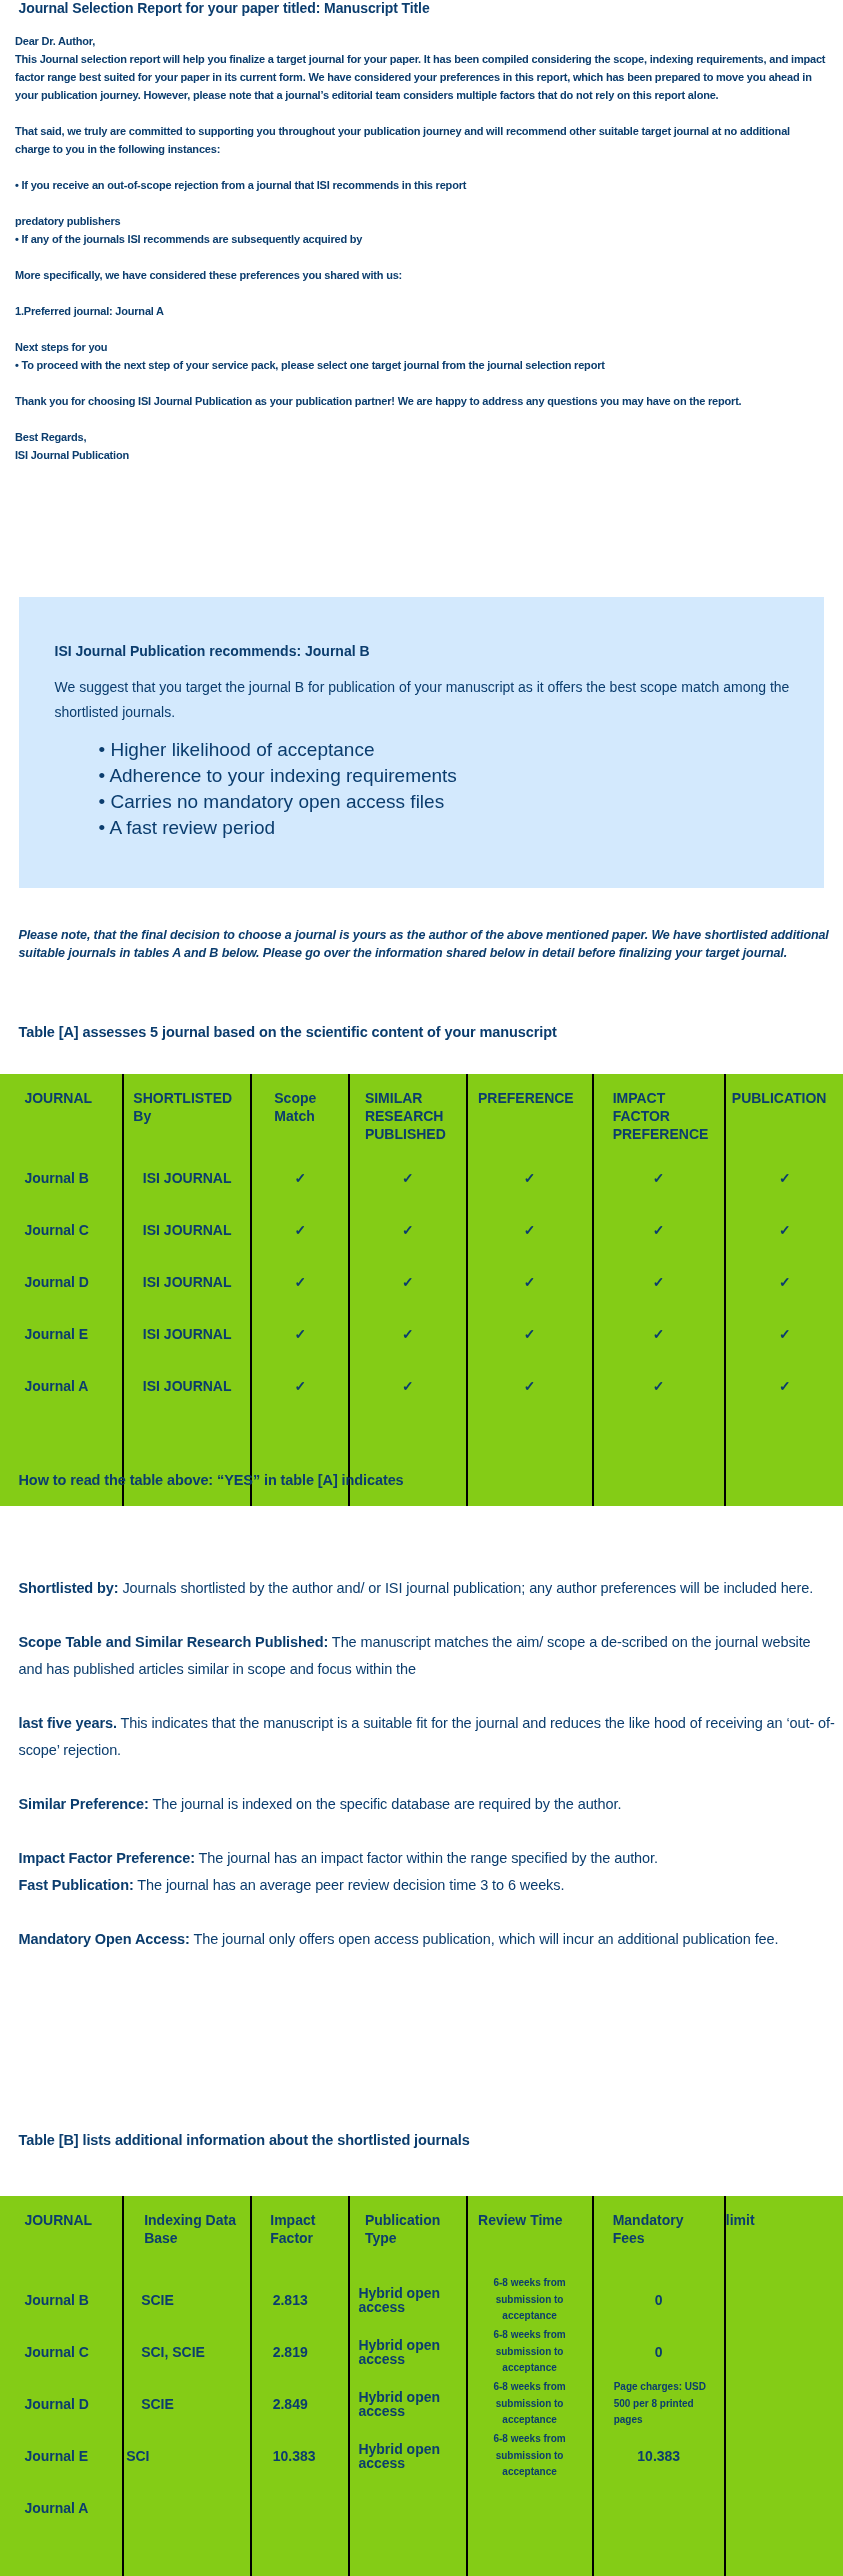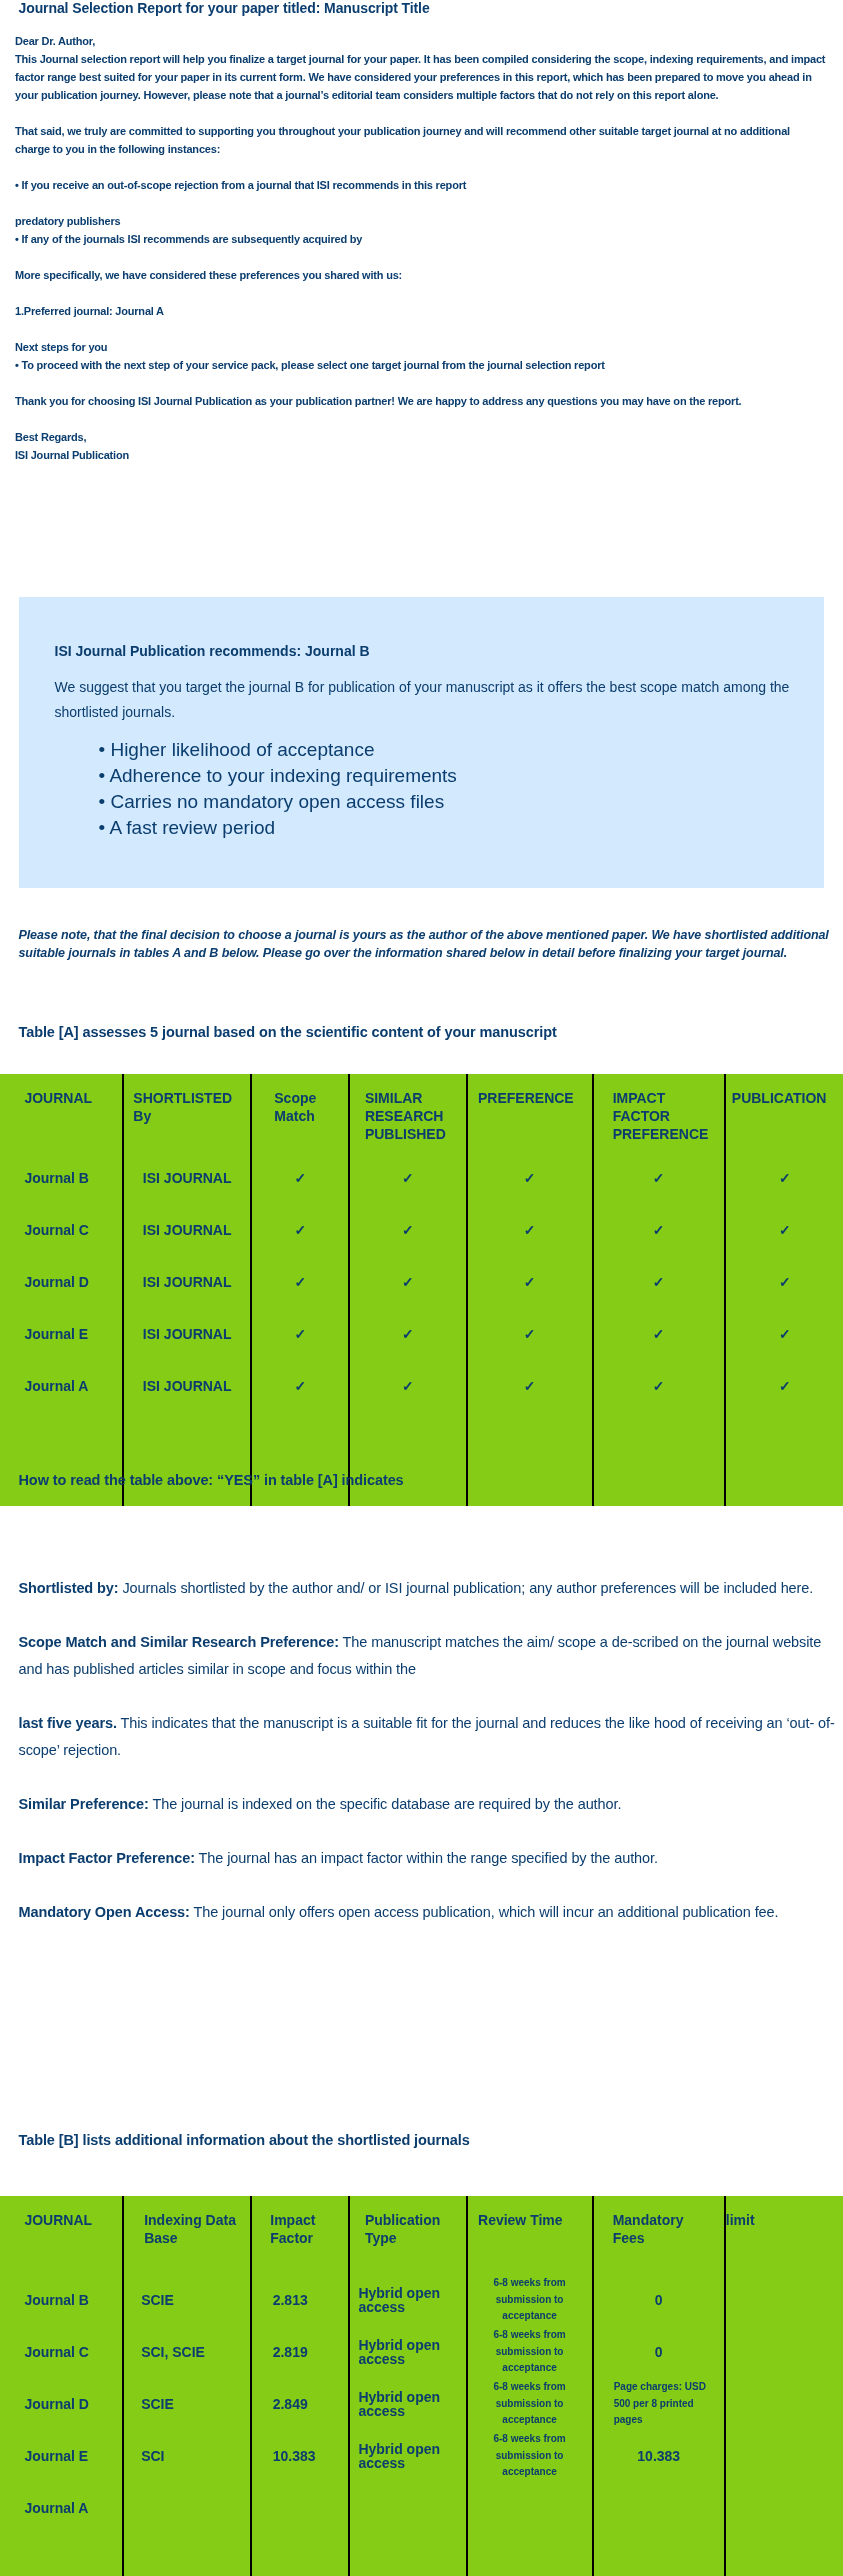--- a/index.html
+++ b/index.html
@@ -205,27 +205,28 @@
         <td></td>
     </tr>
   </tbody>
 </table>
 
 <h2 class="abs section-heading" style="top:1472px;">How to read the table above: “YES” in table [A] indicates</h2>
 
 <div class="abs explain">
   <p><b>Shortlisted by:</b><span> Journals shortlisted by the author and/ or ISI journal publication; any author preferences will be included here.</span></p>
   <div style="height:27px"></div>
-  <p><b>Scope Match and Similar Research Preference:</b><span> The manuscript matches the aim/ scope a de-scribed on the journal website and has published articles similar in scope and focus within the</span></p>
+  <p><b>Scope Table and Similar Research Published:</b><span> The manuscript matches the aim/ scope a de-scribed on the journal website and has published articles similar in scope and focus within the</span></p>
   <div style="height:27px"></div>
   <p><b>last five years.</b><span> This indicates that the manuscript is a suitable fit for the journal and reduces the like hood of receiving an ‘out- of-scope’ rejection.</span></p>
   <div style="height:27px"></div>
   <p><b>Similar Preference:</b><span> The journal is indexed on the specific database are required by the author.</span></p>
   <div style="height:27px"></div>
   <p><b>Impact Factor Preference:</b><span> The journal has an impact factor within the range specified by the author.</span></p>
+  <p><b>Fast Publication:</b><span> The journal has an average peer review decision time 3 to 6 weeks.</span></p>
   <div style="height:27px"></div>
   <p><b>Mandatory Open Access:</b><span> The journal only offers open access publication, which will incur an additional publication fee.</span></p>
 </div>
 
 <h2 class="abs section-heading" style="top:2132px;">Table [B] lists additional information about the shortlisted journals</h2>
 
 <table class="grid" id="tableB">
   <colgroup>
     <col style="width:123px">
       <col style="width:128px">
@@ -269,21 +270,21 @@
       <td style="padding-left:24.4px">Journal D</td>
       <td style="padding-left:17px">SCIE</td>
       <td style="padding-left:20.4px">2.849</td>
       <td style="padding-left:8px;line-height:14px">Hybrid open access</td>
       <td class="c small" style="padding:0 13px">6-8 weeks from submission to acceptance</td>
       <td class="fees-small small">Page charges: USD 500 per 8 printed pages</td>
       <td class="c"></td>
     </tr>
     <tr>
       <td style="padding-left:24.4px">Journal E</td>
-      <td style="padding-left:17px">SCI</td>
+      <td style="padding-left:2px">SCI</td>
       <td style="padding-left:20.4px">10.383</td>
       <td style="padding-left:8px;line-height:14px">Hybrid open access</td>
       <td class="c small" style="padding:0 13px">6-8 weeks from submission to acceptance</td>
       <td class="c">10.383</td>
       <td class="c"></td>
     </tr>
     <tr>
       <td style="padding-left:24.4px">Journal A</td>
       <td style="padding-left:17px"></td>
       <td style="padding-left:20.4px"></td>

